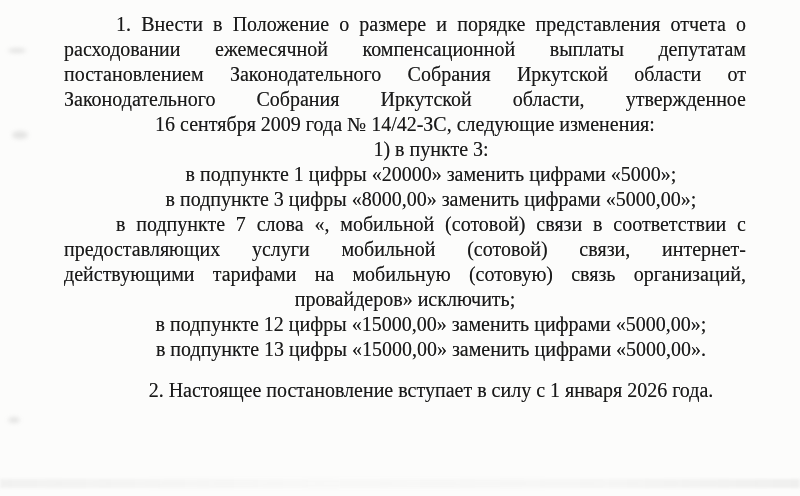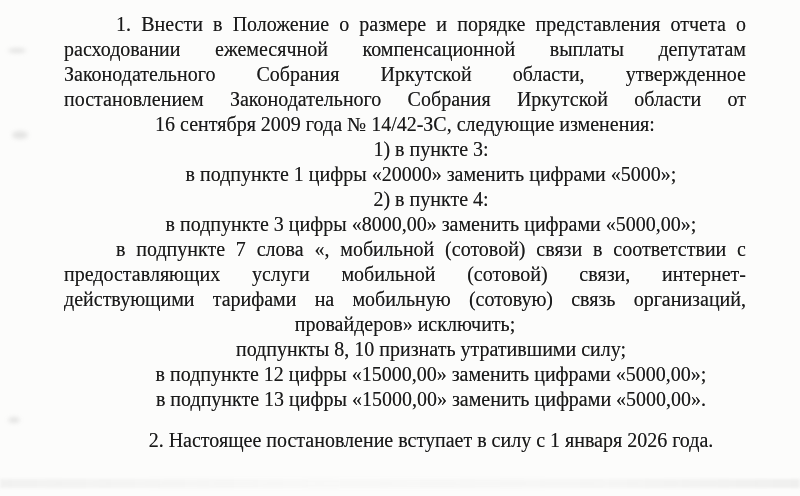--- a/index.html
+++ b/index.html
@@ -67,32 +67,30 @@
     filter: blur(1.5px);
   }
 </style>
 </head>
 <body>
 
 <div class="page">
   <div class="page-text" id="page-text">
       <div class="line just indent">1. Внести в Положение о размере и порядке представления отчета о</div>
       <div class="line just">расходовании ежемесячной компенсационной выплаты депутатам</div>
+      <div class="line just">постановлением Законодательного Собрания Иркутской области от</div>
       <div class="line just">Законодательного Собрания Иркутской области, утвержденное</div>
-      <div class="line just">постановлением Законодательного Собрания Иркутской области от</div>
       <div class="line left">16 сентября 2009 года № 14/42-ЗС, следующие изменения:</div>
       <div class="line left indent">1) в пункте 3:</div>
       <div class="line left indent">в подпункте 1 цифры «20000» заменить цифрами «5000»;</div>
-      <div class="line left indent">2) в пункте 4:</div>
       <div class="line left indent">в подпункте 3 цифры «8000,00» заменить цифрами «5000,00»;</div>
       <div class="line just indent">в подпункте 7 слова «, мобильной (сотовой) связи в соответствии с</div>
       <div class="line just">предоставляющих услуги мобильной (сотовой) связи, интернет-</div>
       <div class="line just">действующими тарифами на мобильную (сотовую) связь организаций,</div>
       <div class="line left">провайдеров» исключить;</div>
-      <div class="line left indent">подпункты 8, 10 признать утратившими силу;</div>
       <div class="line left indent">в подпункте 12 цифры «15000,00» заменить цифрами «5000,00»;</div>
       <div class="line left indent">в подпункте 13 цифры «15000,00» заменить цифрами «5000,00».</div>
       <div class="line spacer"></div>
       <div class="line left indent">2. Настоящее постановление вступает в силу с 1 января 2026 года.</div>
     </div>
   <div class="smudge smudge-1"></div>
   <div class="smudge smudge-2"></div>
   <div class="smudge smudge-3"></div>
   <div class="scan-band"></div>
 </div>

